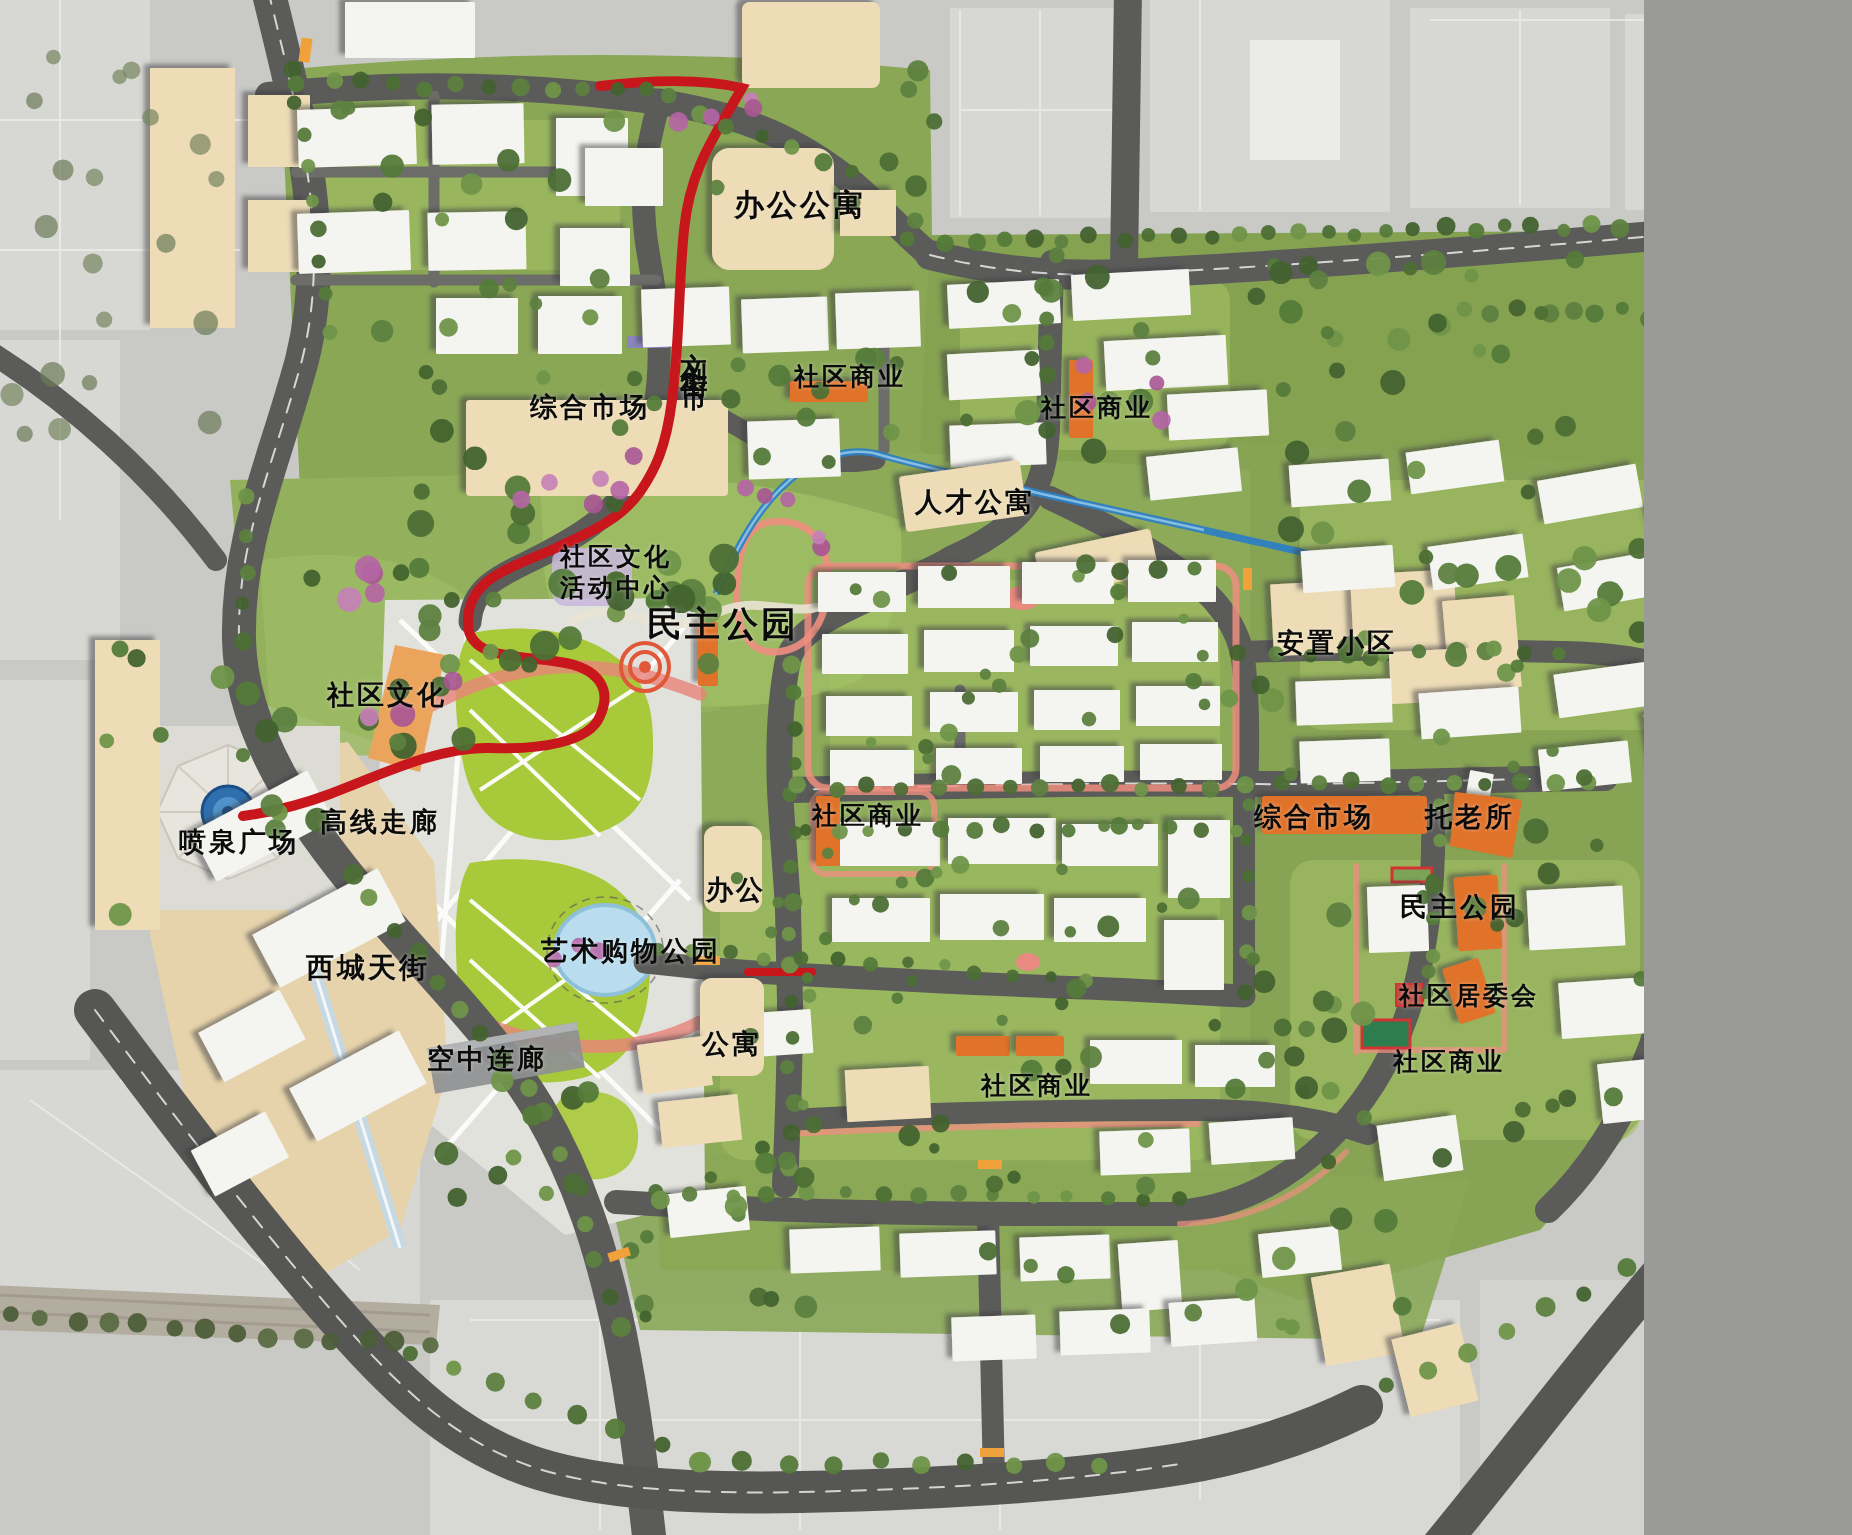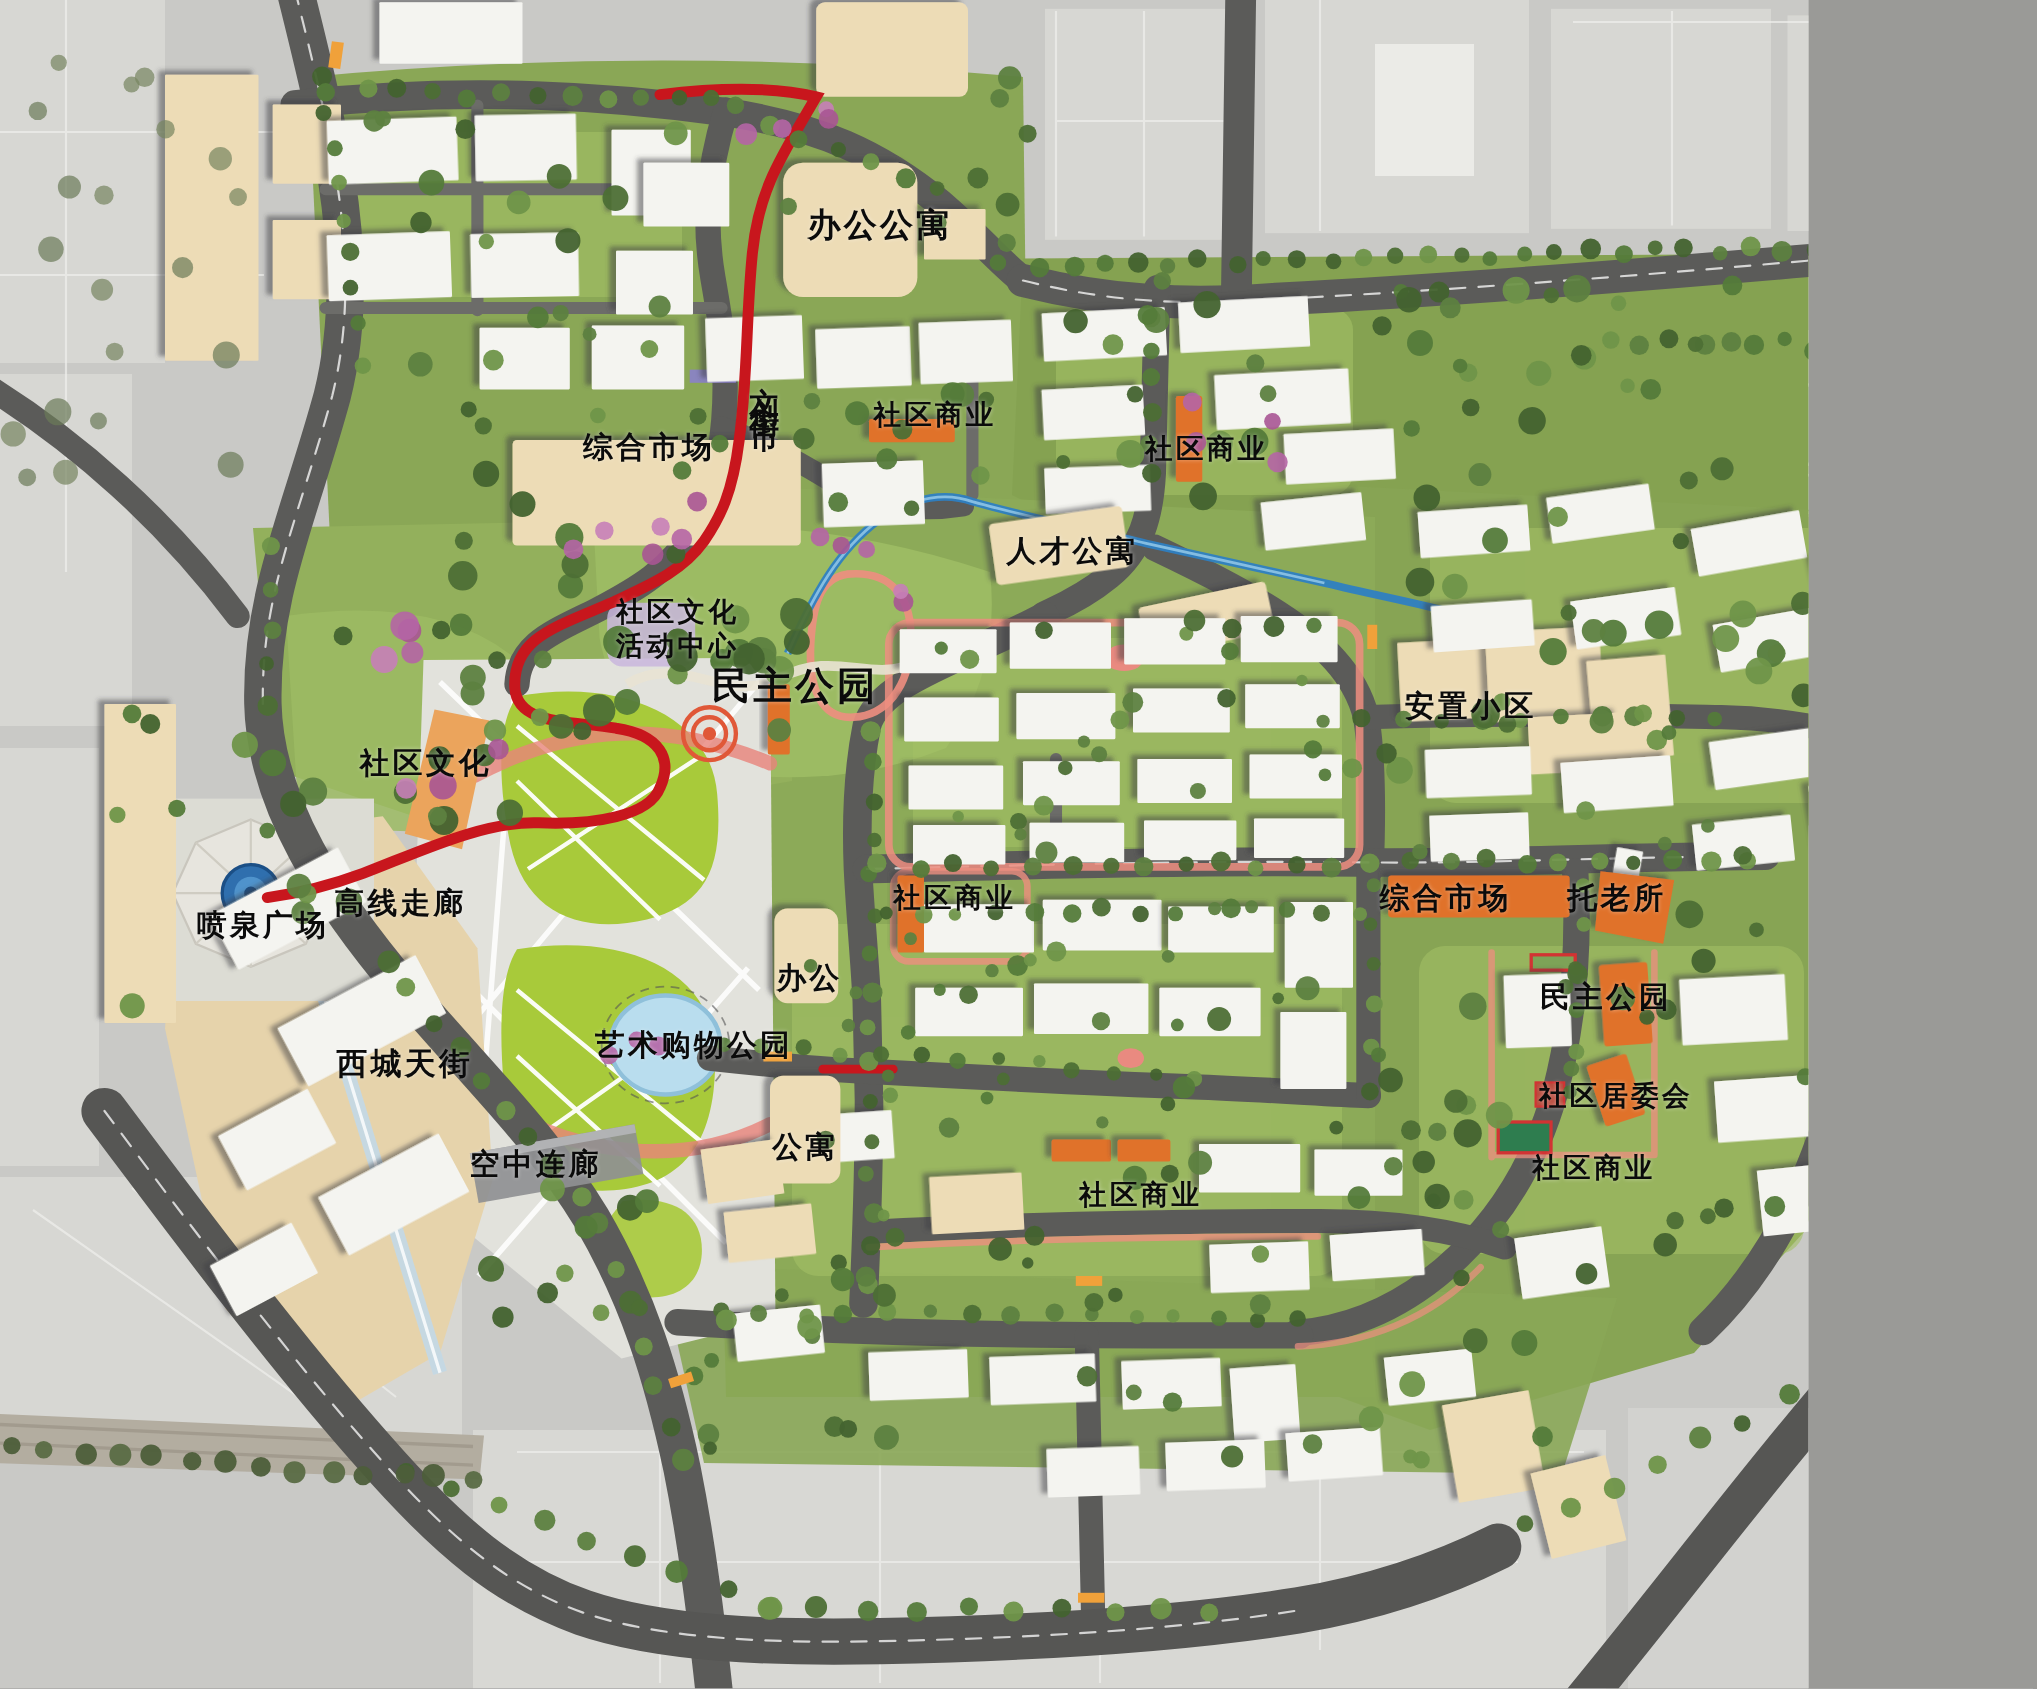--- a/index.html
+++ b/index.html
@@ -963,21 +963,21 @@
       <div class="map-label" style="left: 850px; top: 377px; font-size: 25px;">社区商业</div>
       <div class="map-label" style="left: 1097px; top: 408px; font-size: 25px;">社区商业</div>
       <div class="map-label" style="left: 975px; top: 502px; font-size: 27px;">人才公寓</div>
       <div class="map-label" style="left: 616px; top: 572px; font-size: 25px;">
         <div>社区文化</div>
         <div>活动中心</div>
       </div>
       <div class="map-label" style="left: 723px; top: 625px; font-size: 35px;">民主公园</div>
       <div class="map-label" style="left: 387px; top: 695px; font-size: 27px;">社区文化</div>
       <div class="map-label" style="left: 1337px; top: 627px; font-size: 27px; margin-top: 16px;">安置小区</div>
-      <div class="map-label" style="left: 364px; top: 822px; font-size: 27px;">高线走廊</div>
+      <div class="map-label" style="left: 380px; top: 822px; font-size: 27px;">高线走廊</div>
       <div class="map-label" style="left: 239px; top: 842px; font-size: 27px;">喷泉广场</div>
       <div class="map-label" style="left: 868px; top: 816px; font-size: 25px;">社区商业</div>
       <div class="map-label" style="left: 1314px; top: 817px; font-size: 27px;">综合市场</div>
       <div class="map-label" style="left: 1470px; top: 817px; font-size: 27px;">托老所</div>
       <div class="map-label" style="left: 736px; top: 858px; font-size: 27px; margin-top: 32px;">办公</div>
       <div class="map-label" style="left: 1460px; top: 907px; font-size: 27px;">民主公园</div>
       <div class="map-label" style="left: 631px; top: 951px; font-size: 27px;">艺术购物公园</div>
       <div class="map-label" style="left: 368px; top: 967px; font-size: 28px;">西城天街</div>
       <div class="map-label" style="left: 1469px; top: 996px; font-size: 25px;">社区居委会</div>
       <div class="map-label" style="left: 487px; top: 1059px; font-size: 27px;">空中连廊</div>

